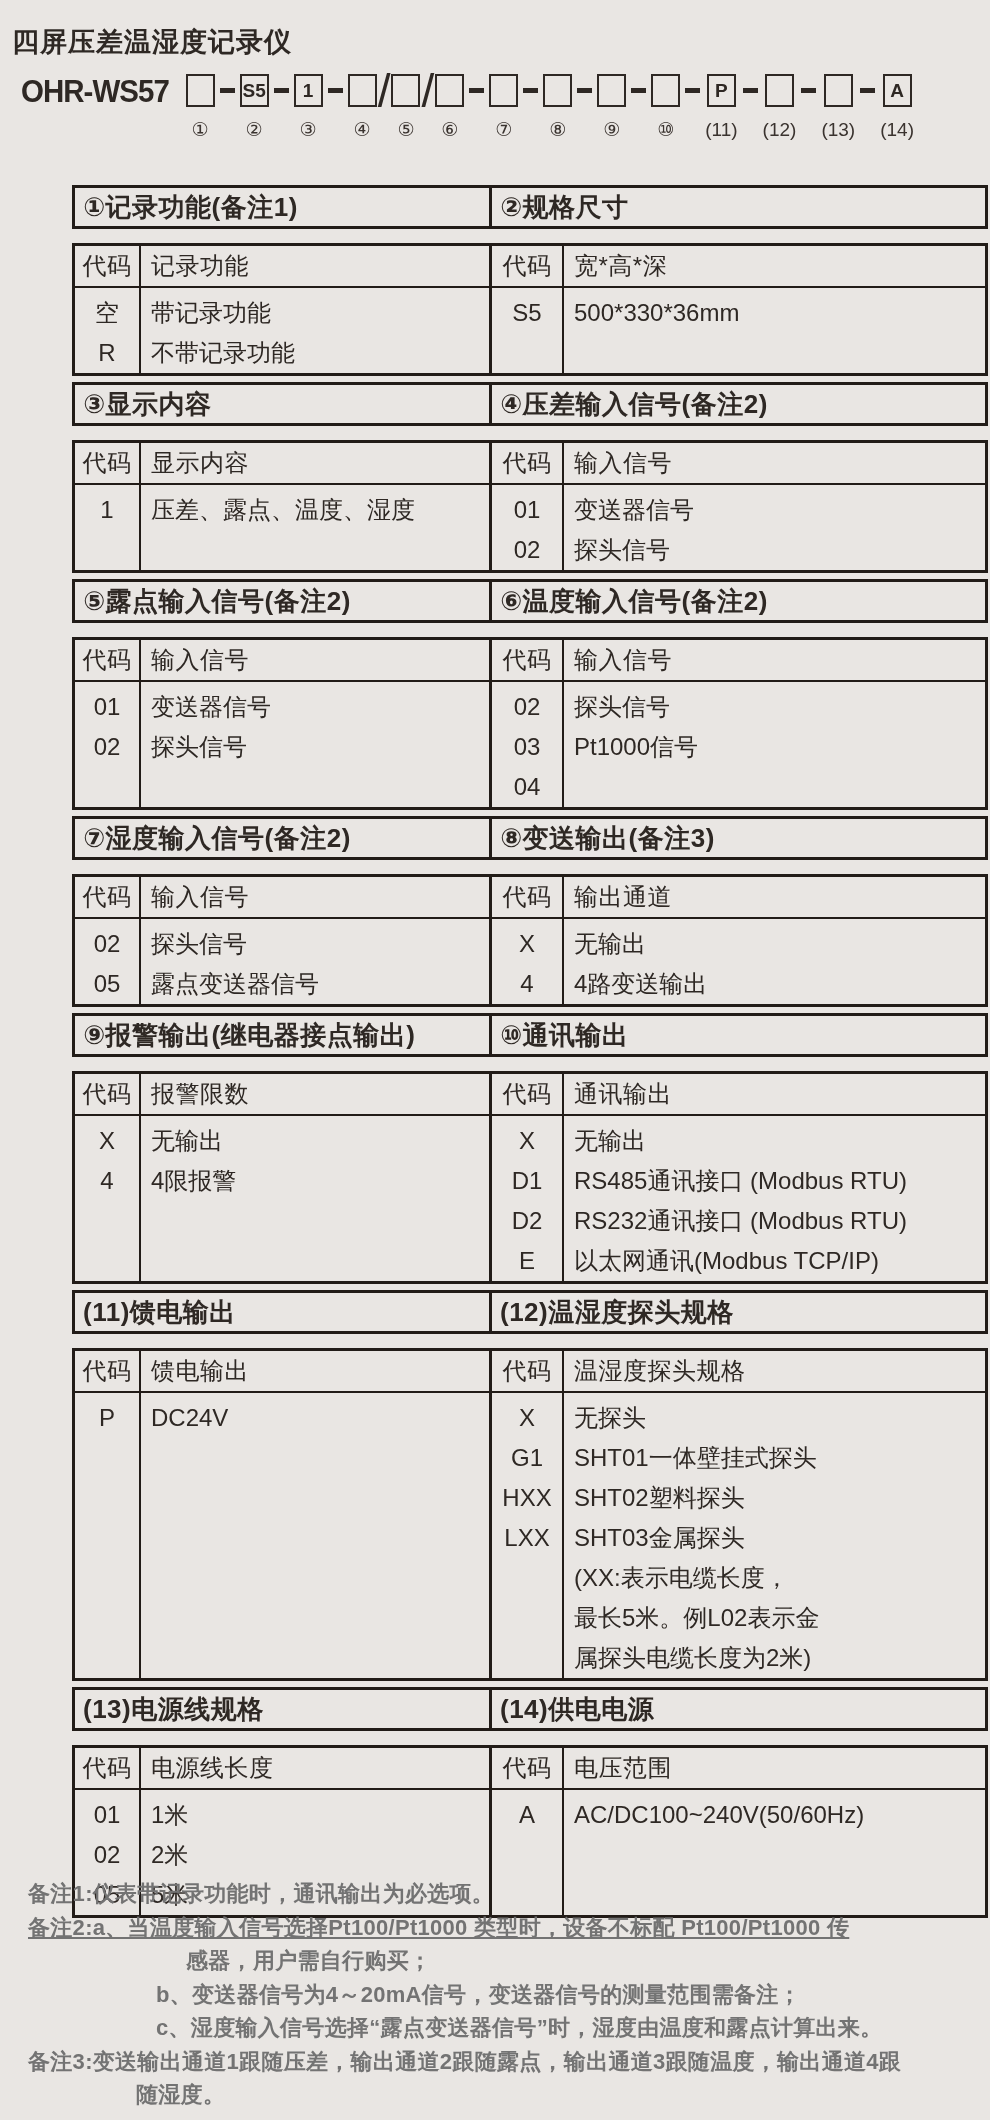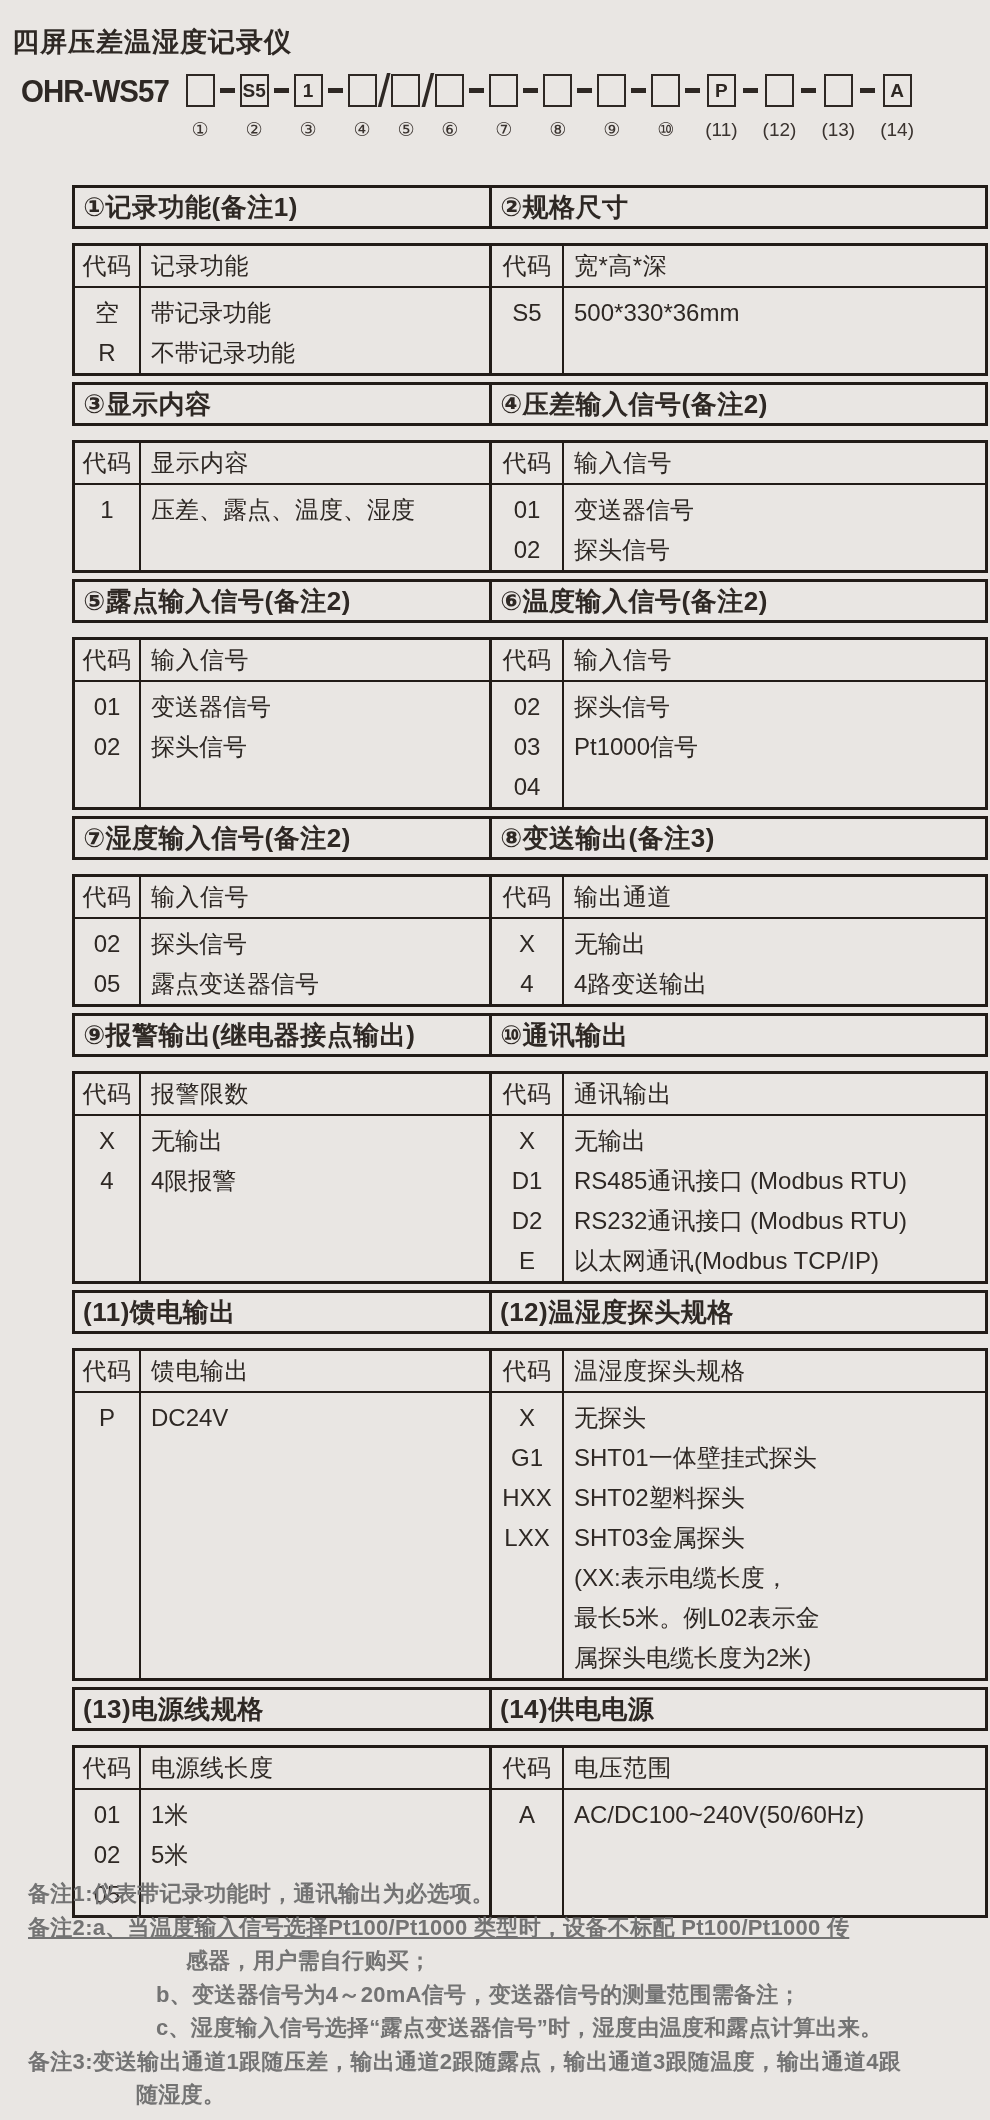--- a/index.html
+++ b/index.html
@@ -399,20 +399,21 @@
           <div class="vh">电源线长度</div>
         </div>
         <div class="tbody">
           <div class="ccol codes">
             <div class="line">01</div>
             <div class="line">02</div>
             <div class="line">05</div>
           </div>
           <div class="vals">
             <div class="line">1米</div>
+            <div class="line">2米</div>
             <div class="line">5米</div>
           </div>
         </div>
       </div>
     </div>
     <div class="sec right">
       <div class="sec-h">(14)供电电源</div>
       <div class="sec-t">
         <div class="sub">
           <div class="ccol ch">代码</div>

